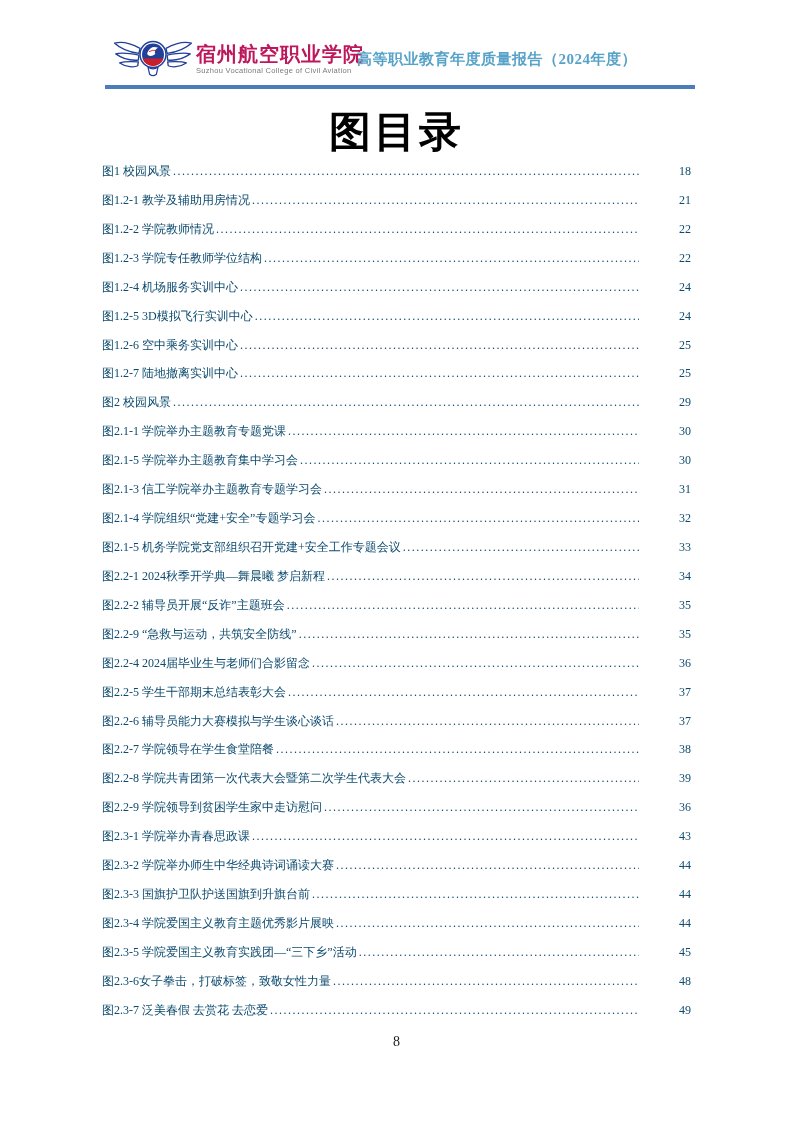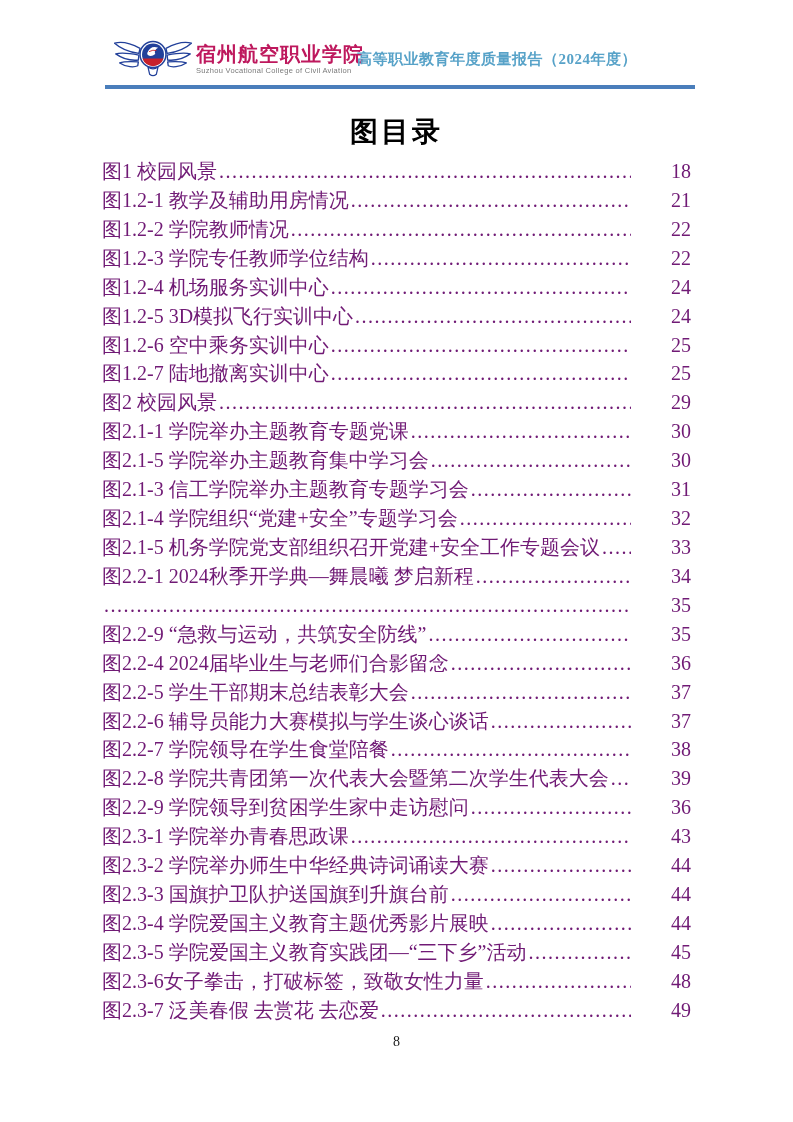--- a/index.html
+++ b/index.html
@@ -30,30 +30,30 @@
     letter-spacing:0.5px; white-space:nowrap;
   }
   .header-rule {
     position:absolute; left:105px; top:85px;
     width:590px; height:4px; background:#4a7ebb;
   }
   
   .toc-title {
     position:absolute; left:102px; top:110px; width:589px;
     margin:0; text-align:center;
-    font-size:28px; font-weight:bold; color:#000;
+    font-size:42px; font-weight:bold; color:#000;
     letter-spacing:3px; line-height:44px;
   }
   .toc-list {
     position:absolute; left:102px; top:157px; width:589px;
   }
   .toc-row {
     display:flex;
     line-height:28.93px; height:28.93px;
-    font-size:20px; color:#701a75;
+    font-size:12px; color:#0c4a6e;
     cursor:pointer;
   }
   .toc-text { white-space:nowrap; }
   .toc-dots {
     flex:1; overflow:hidden; white-space:nowrap;
     letter-spacing:1.5px; margin:0 1px 0 2px;
   }
   .toc-page { white-space:nowrap;margin-left:39px; }
   
   .footer {
@@ -169,20 +169,21 @@
         <span class="toc-text">图2.1-5 机务学院党支部组织召开党建+安全工作专题会议</span>
         <span class="toc-dots">................................................................................................................................................................................................................................................</span>
         <span class="toc-page">33</span>
       </div>
       <div class="toc-row">
         <span class="toc-text">图2.2-1 2024秋季开学典—舞晨曦 梦启新程</span>
         <span class="toc-dots">................................................................................................................................................................................................................................................</span>
         <span class="toc-page">34</span>
       </div>
       <div class="toc-row">
+        <span class="toc-text">图2.2-2 辅导员开展“反诈”主题班会</span>
         <span class="toc-dots">................................................................................................................................................................................................................................................</span>
         <span class="toc-page">35</span>
       </div>
       <div class="toc-row">
         <span class="toc-text">图2.2-9 “急救与运动，共筑安全防线”</span>
         <span class="toc-dots">................................................................................................................................................................................................................................................</span>
         <span class="toc-page">35</span>
       </div>
       <div class="toc-row">
         <span class="toc-text">图2.2-4 2024届毕业生与老师们合影留念</span>

